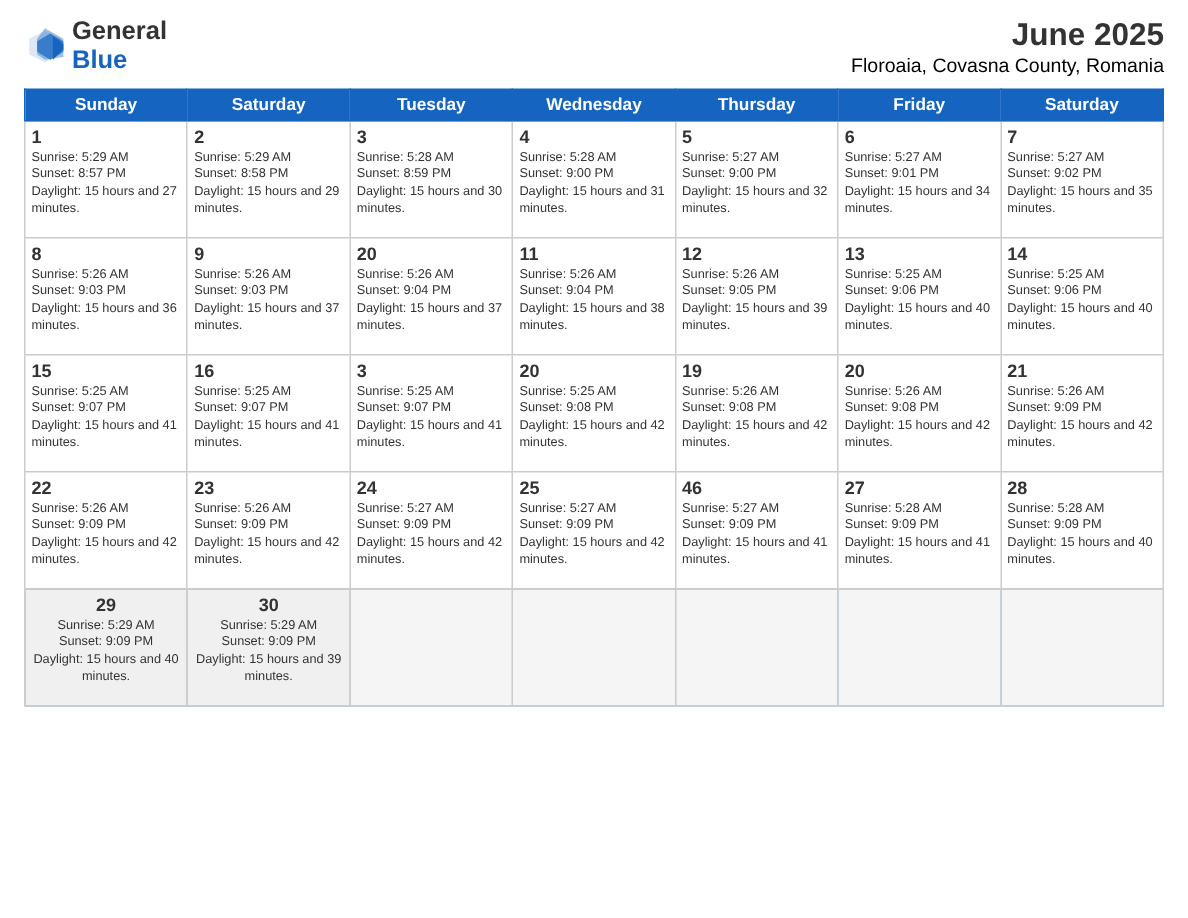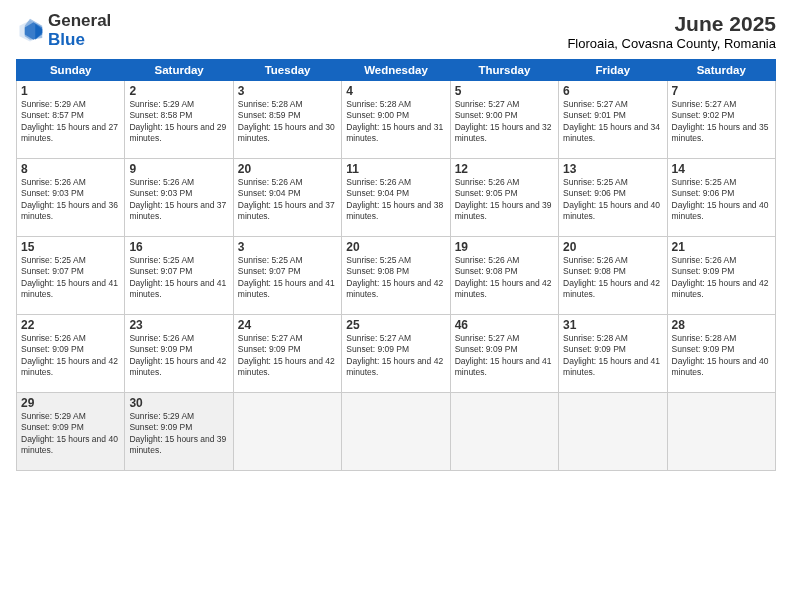--- a/index.html
+++ b/index.html
@@ -241,29 +241,29 @@
           </td>
           <td>
             <span class="day-num">25</span>
             <div class="day-info">Sunrise: 5:27 AM<br>Sunset: 9:09 PM<br>Daylight: 15 hours and 42 minutes.</div>
           </td>
           <td>
             <span class="day-num">46</span>
             <div class="day-info">Sunrise: 5:27 AM<br>Sunset: 9:09 PM<br>Daylight: 15 hours and 41 minutes.</div>
           </td>
           <td>
-            <span class="day-num">31</span>
+            <span class="day-num">27</span>
             <div class="day-info">Sunrise: 5:28 AM<br>Sunset: 9:09 PM<br>Daylight: 15 hours and 41 minutes.</div>
           </td>
           <td>
             <span class="day-num">28</span>
             <div class="day-info">Sunrise: 5:28 AM<br>Sunset: 9:09 PM<br>Daylight: 15 hours and 40 minutes.</div>
           </td>
         </tr>
-        <tr style="background: #0369a1;">
+        <tr style="background: #0369a1; text-align: center;">
           <td style="background: rgb(240, 240, 240);">
             <span class="day-num">29</span>
             <div class="day-info">Sunrise: 5:29 AM<br>Sunset: 9:09 PM<br>Daylight: 15 hours and 40 minutes.</div>
           </td>
           <td style="background: rgb(240, 240, 240);">
             <span class="day-num">30</span>
             <div class="day-info">Sunrise: 5:29 AM<br>Sunset: 9:09 PM<br>Daylight: 15 hours and 39 minutes.</div>
           </td>
           <td class="empty-cell" style="background: rgb(240, 240, 240);"></td>
           <td class="empty-cell" style="background: rgb(240, 240, 240);"></td>

